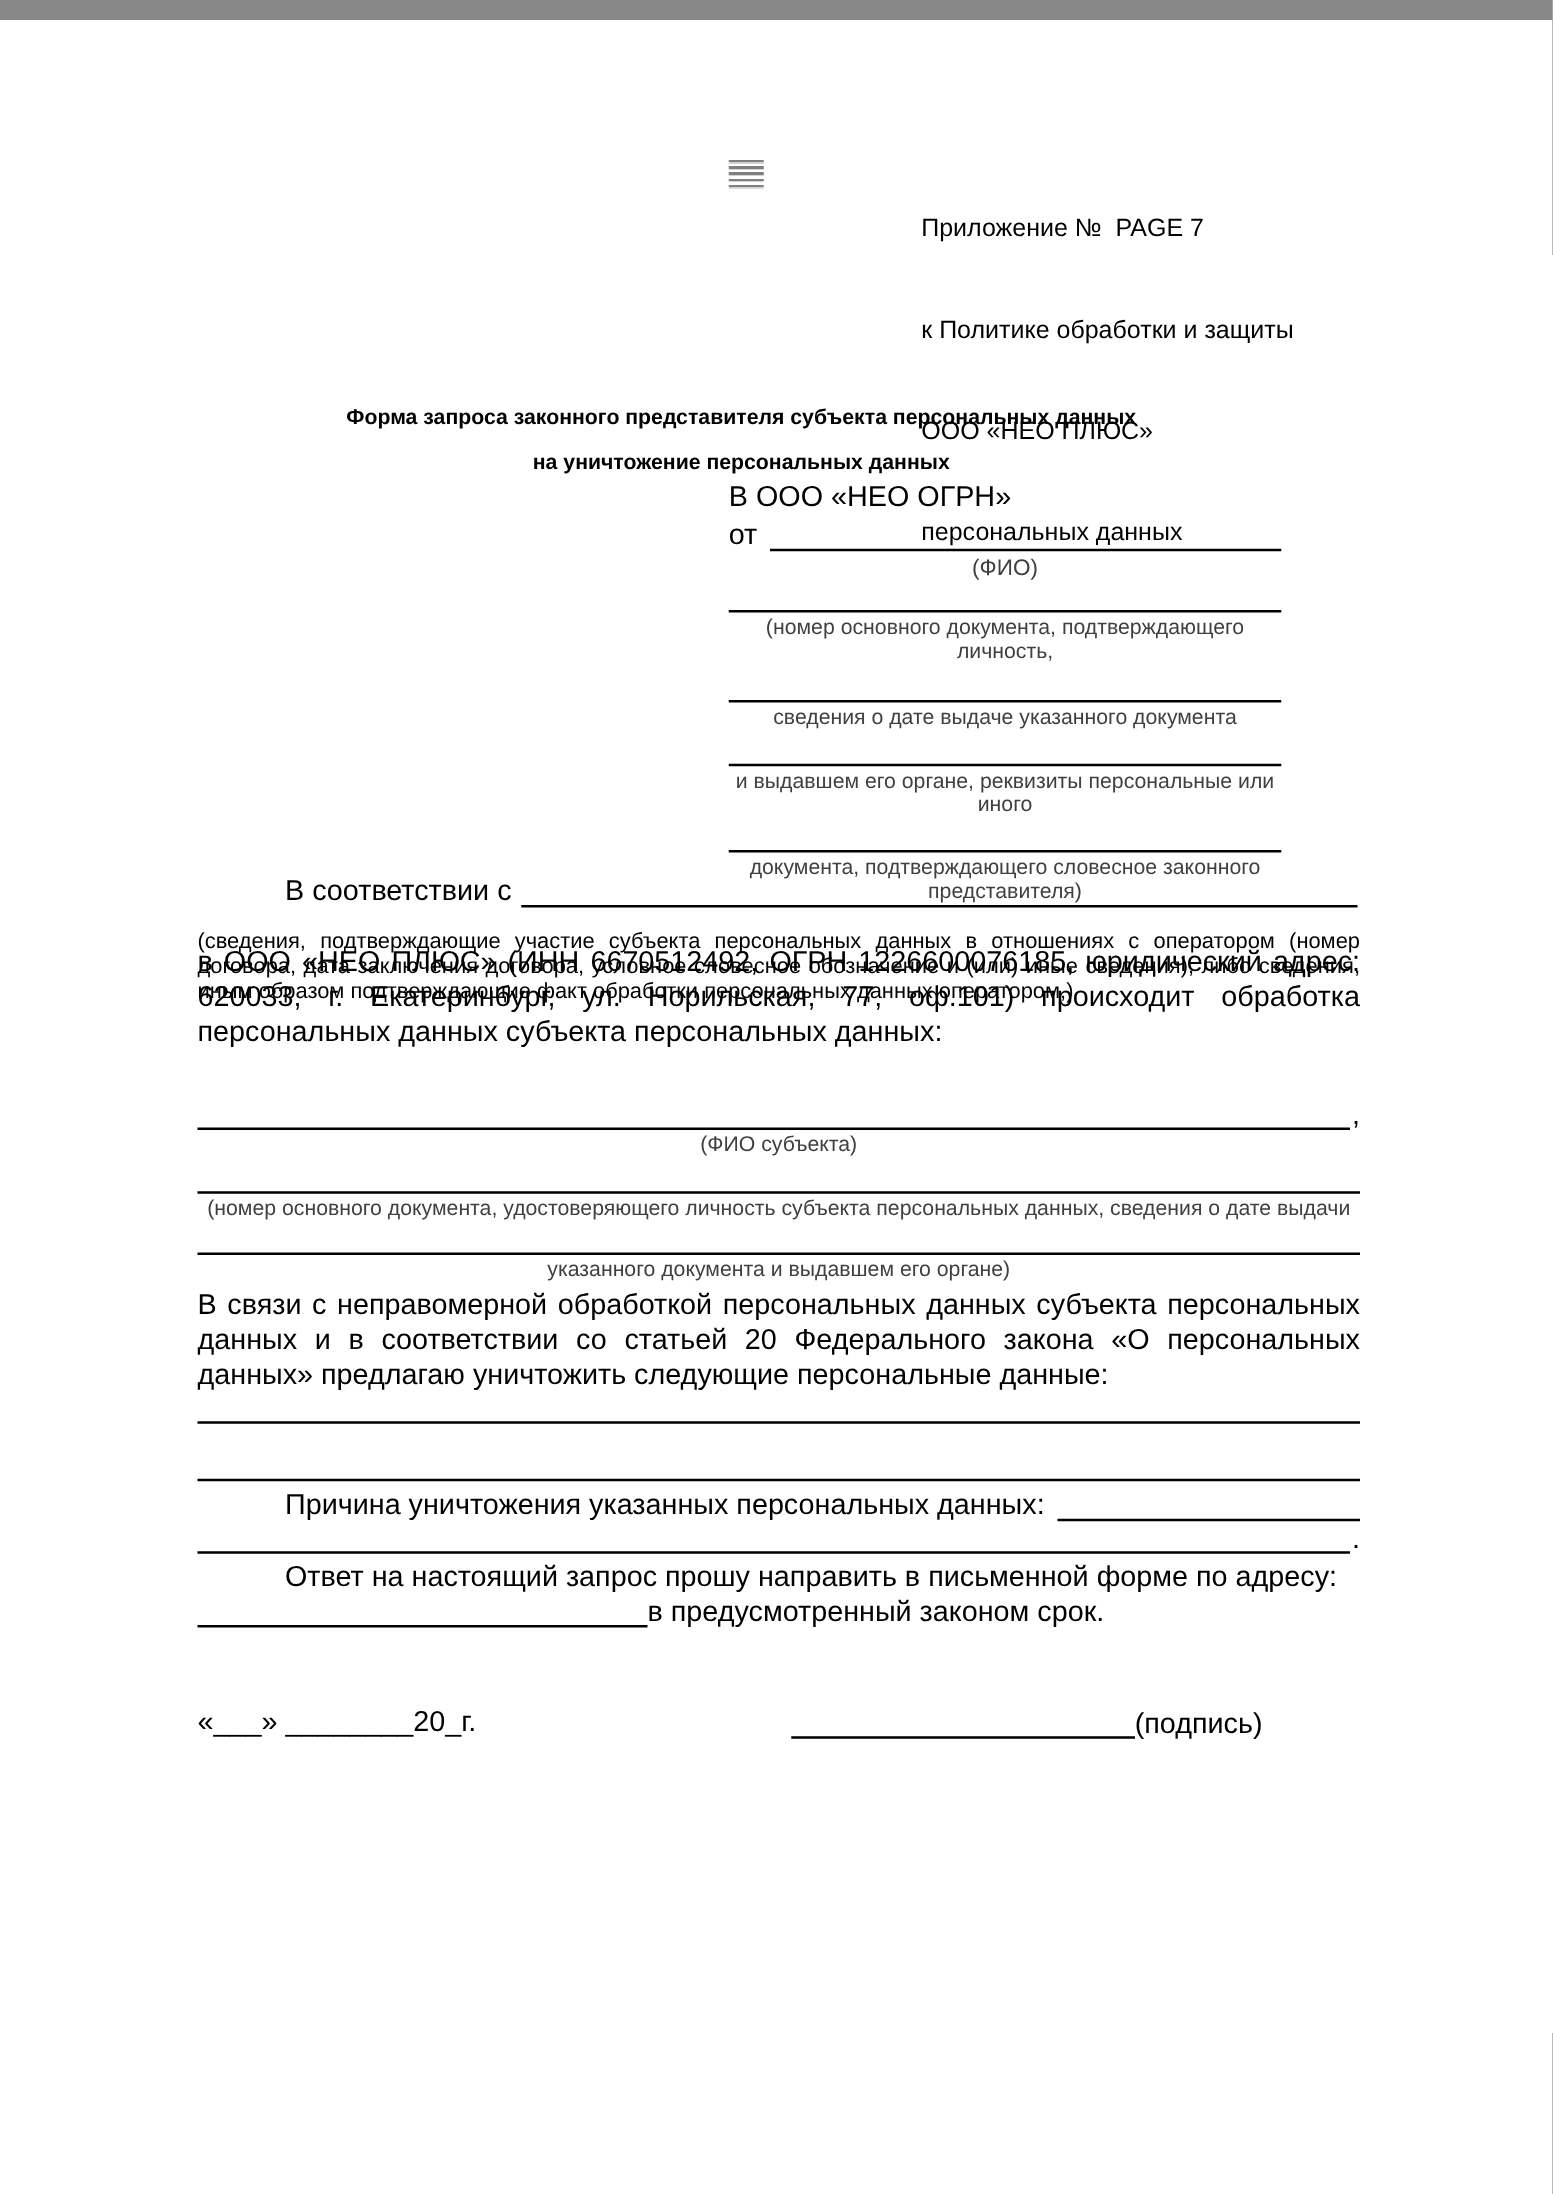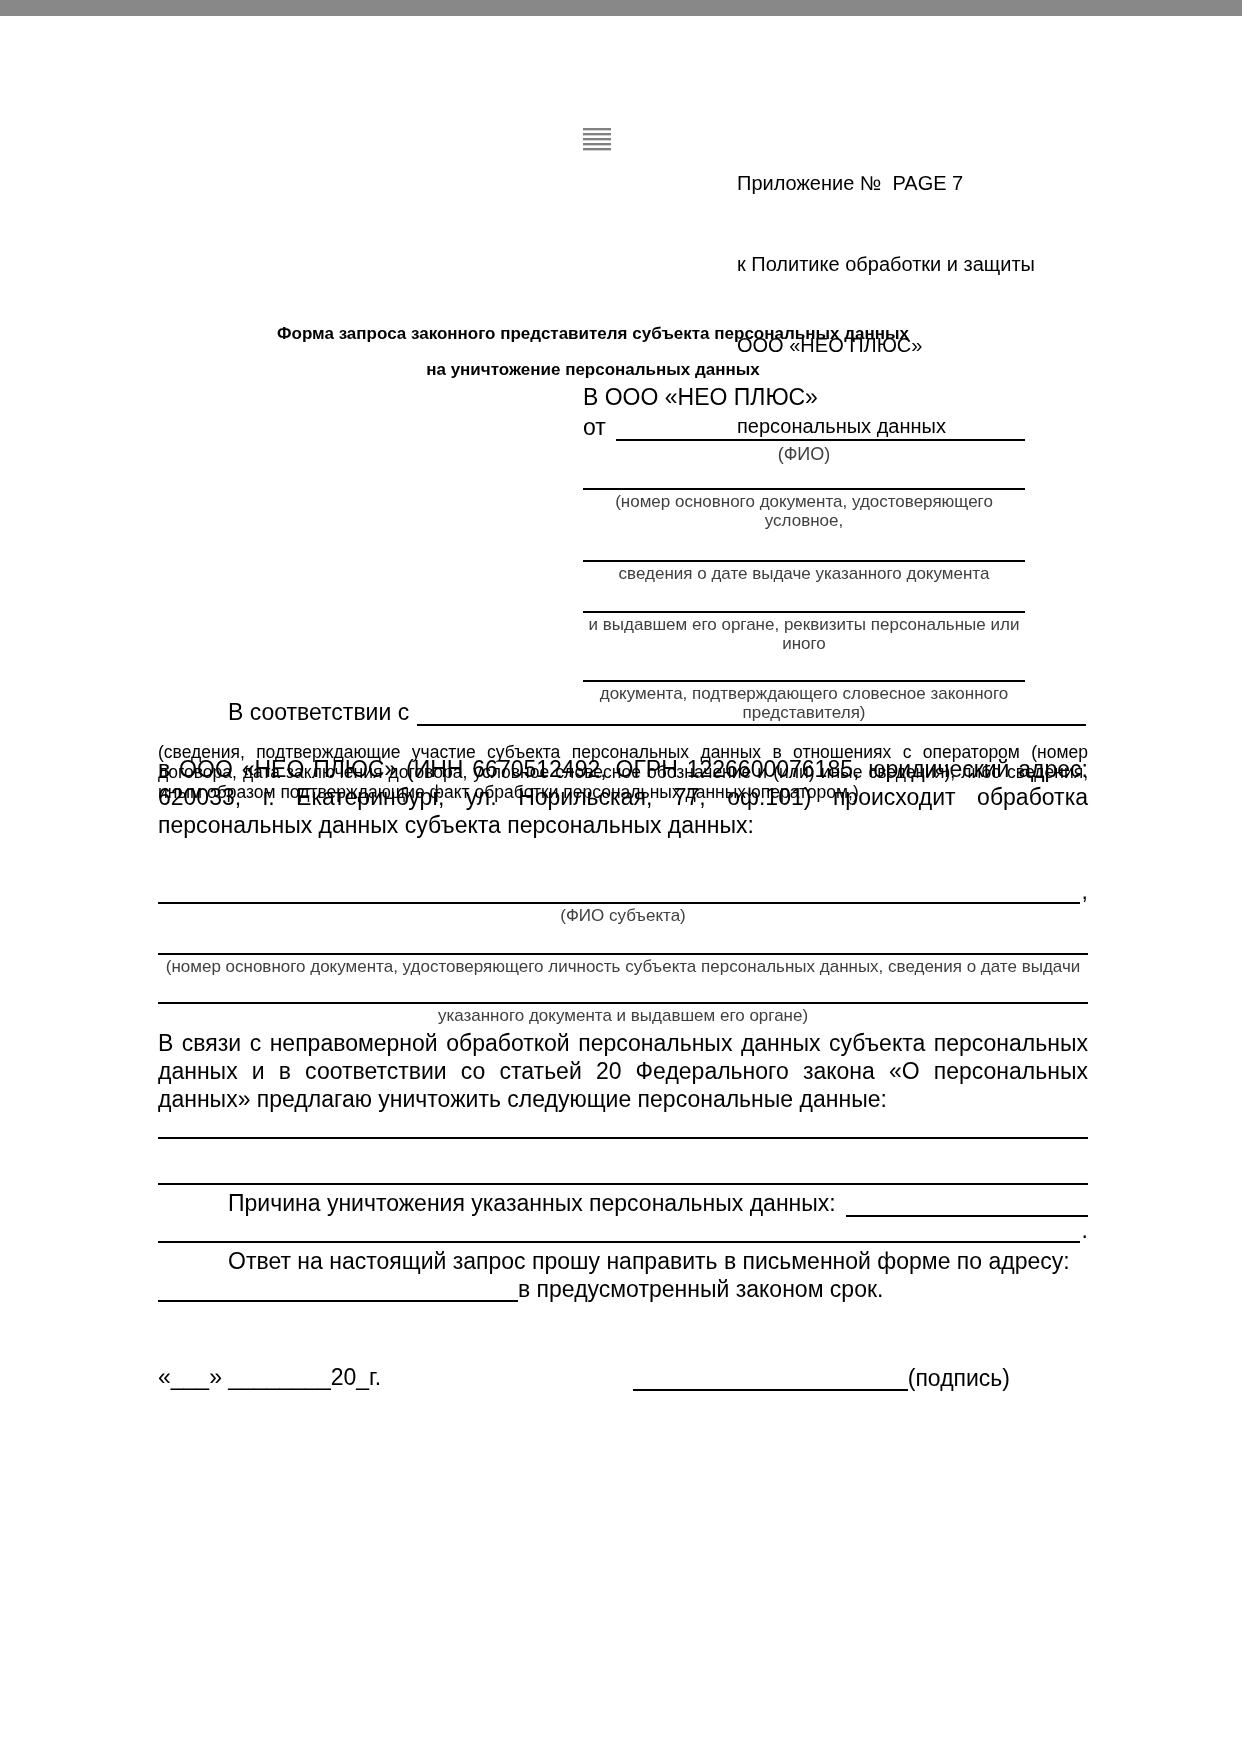--- a/index.html
+++ b/index.html
@@ -99,29 +99,29 @@
     <div>ООО «НЕО ПЛЮС»</div>
     <div>персональных данных</div>
   </div>
 
   <div class="title">
     <div>Форма запроса законного представителя субъекта персональных данных</div>
     <div>на уничтожение персональных данных</div>
   </div>
 
   <div class="addr">
-    <div class="to-line">В ООО «НЕО ПЛЮС»</div>
+    <div class="to-line">В ООО «НЕО ОГРН»</div>
     <div class="row from-row">
       <span>от</span>
       <div class="fill"></div>
     </div>
     <div class="cap big">(ФИО)</div>
 
     <div class="blank b1"></div>
-    <div class="cap">(номер основного документа, удостоверяющего условное,</div>
+    <div class="cap">(номер основного документа, подтверждающего личность,</div>
 
     <div class="blank b2"></div>
     <div class="cap">сведения о дате выдаче указанного документа</div>
 
     <div class="blank b3"></div>
     <div class="cap">и выдавшем его органе, реквизиты персональные или иного</div>
 
     <div class="blank b4"></div>
     <div class="cap">документа, подтверждающего словесное законного представителя)</div>
   </div>

